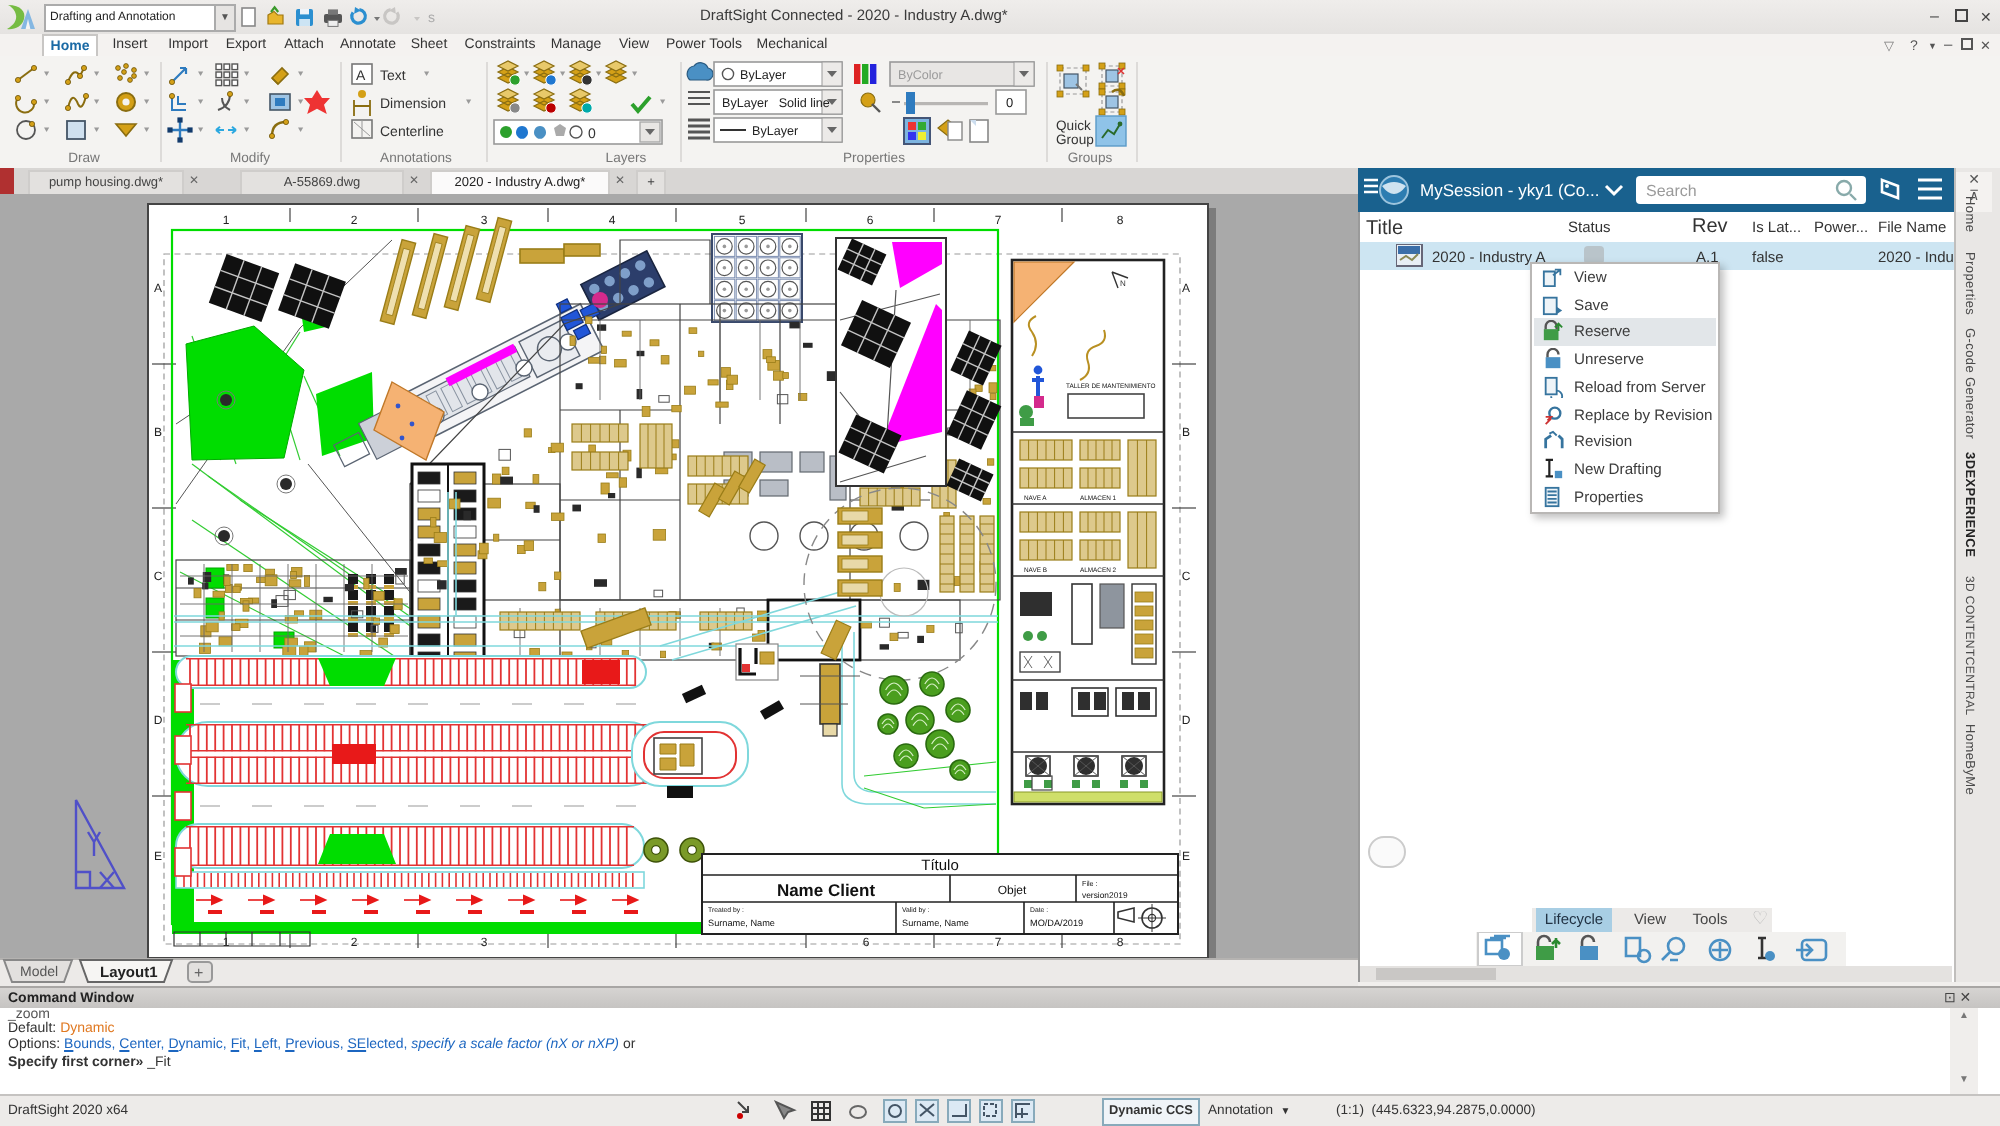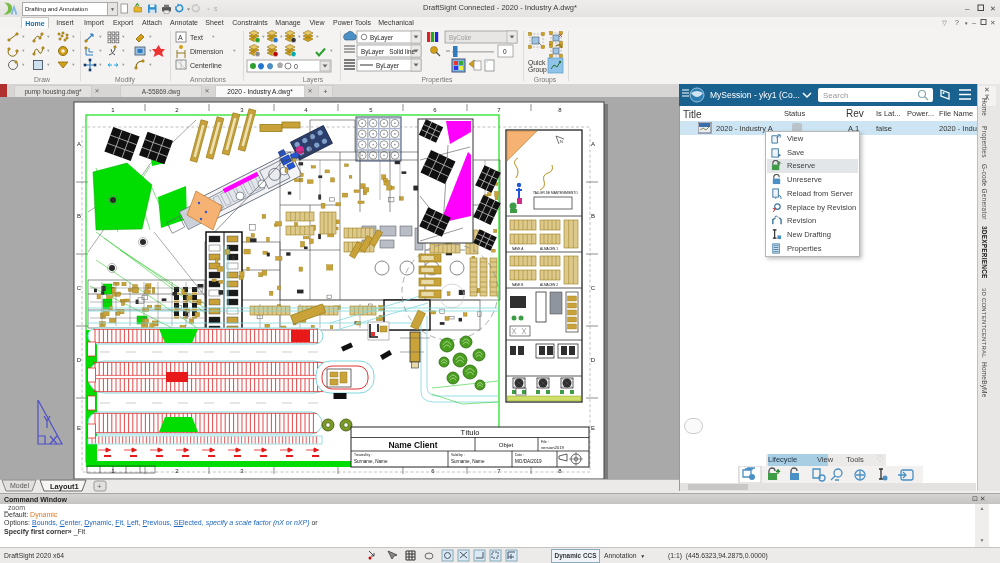--- a/index.html
+++ b/index.html
@@ -1,19 +1,19 @@
 <!DOCTYPE html>
 <html><head><meta charset="utf-8"><style>
 html,body{margin:0;padding:0}
 body{width:1000px;height:563px;font-family:"Liberation Sans",sans-serif;overflow:hidden;position:relative;background:#f1efed;font-size:8px;color:#333}
 .abs{position:absolute}
 .titlebar{left:0;top:0;width:1000px;height:17px;background:linear-gradient(#efedeb,#e5e3e1);border-bottom:1px solid #d0cecb}
 .ws-combo{left:22px;top:2px;width:84px;height:12px;background:#fff;border:1px solid #ababab;font-size:6px;line-height:12px;padding-left:2px;color:#222;white-space:nowrap;overflow:hidden}
 .ws-arr{left:107px;top:2px;width:9px;height:12px;background:#e6e4e2;border:1px solid #ababab;font-size:5px;text-align:center;line-height:12px;color:#555}
-.title-text{left:350px;top:3px;width:300px;text-align:center;font-size:7.5px;color:#3a3a3a}
+.title-text{left:350px;top:3px;width:300px;font-size:7.5px;color:#3a3a3a}
 .menurow{left:0;top:17px;width:1000px;height:11px;background:#f4f2f0}
 .mtab{position:absolute;top:0;height:11px;line-height:11px;font-size:7px;color:#333;text-align:center}
 .mtab.sel{background:#fff;color:#1a6aa5;border:1px solid #c8c6c4;border-bottom:none;font-weight:bold}
 .ribbon{left:0;top:28px;width:1000px;height:56px;background:#f4f3f1;border-bottom:1px solid #c9c7c5}
 .rsep{position:absolute;top:3px;width:1px;height:50px;background:#dddbd9}
 .rlabel{position:absolute;top:48px;font-size:6.8px;color:#777;text-align:center}
 .docktabs{left:0;top:84px;width:1000px;height:13px;background:#d8d6d4;border-bottom:1px solid #b9b7b5}
 .dtab{position:absolute;top:1px;height:12px;line-height:12px;font-size:6.5px;color:#444;background:#e3e1df;border:1px solid #cfcdcb;text-align:center}
 .dtab.sel{background:#fbfafa;color:#222}
 .dx{position:absolute;top:1px;width:10px;height:12px;line-height:12px;font-size:6px;color:#666;text-align:center}
@@ -1525,21 +1525,21 @@
         <rect x="2" y="1" width="7" height="10" fill="#eef4f8" stroke="#36749e"></rect>
         <path d="M3 3 h5 M3 5 h5 M3 7 h5 M3 9 h5" stroke="#36749e"></path>
       </svg>
       <span class="mt">Properties</span>
     </div>
 </div>
 
 <div class="abs" style="left:684px;top:418px;width:17px;height:14px;border:1px solid #ccc;border-radius:8px;background:#fafafa"></div>
 
 <div class="abs" style="left:766px;top:454px;width:120px;height:12px;background:#eceae8"></div>
-<div class="abs" style="left:768px;top:454px;width:60px;height:12px;background:#a8cee4;font-size:7.5px;line-height:12px;color:#234">Lifecycle</div>
+<div class="abs" style="left:768px;top:454px;width:38px;height:12px;background:#a8cee4;font-size:7.5px;text-align:center;line-height:12px;color:#234">Lifecycle</div>
 <div class="abs" style="left:812px;top:454px;width:26px;height:12px;font-size:7.5px;text-align:center;line-height:12px;color:#444">View</div>
 <div class="abs" style="left:842px;top:454px;width:26px;height:12px;font-size:7.5px;text-align:center;line-height:12px;color:#444">Tools</div>
 <div class="abs" style="left:876px;top:454px;font-size:9px;color:#bbb">♡</div>
 <svg class="abs" style="left:738px;top:466px" width="185" height="17" viewBox="0 0 185 17">
  <rect x="0" y="0" width="185" height="17" fill="#f2f1ef"></rect>
  <rect x="1" y="0" width="22" height="17" fill="#fff" stroke="#ccc"></rect>
  <g fill="none" stroke="#4a90c4" stroke-width="1.3">
   <path d="M5 4 h8 v7 h-8Z M7 3 h8 M9 2 h8"></path>
   <circle cx="14" cy="11" r="3" fill="#4a90c4" stroke="none"></circle>
   <rect x="30" y="7" width="9" height="7" fill="#3f9c46" stroke="none"></rect>

